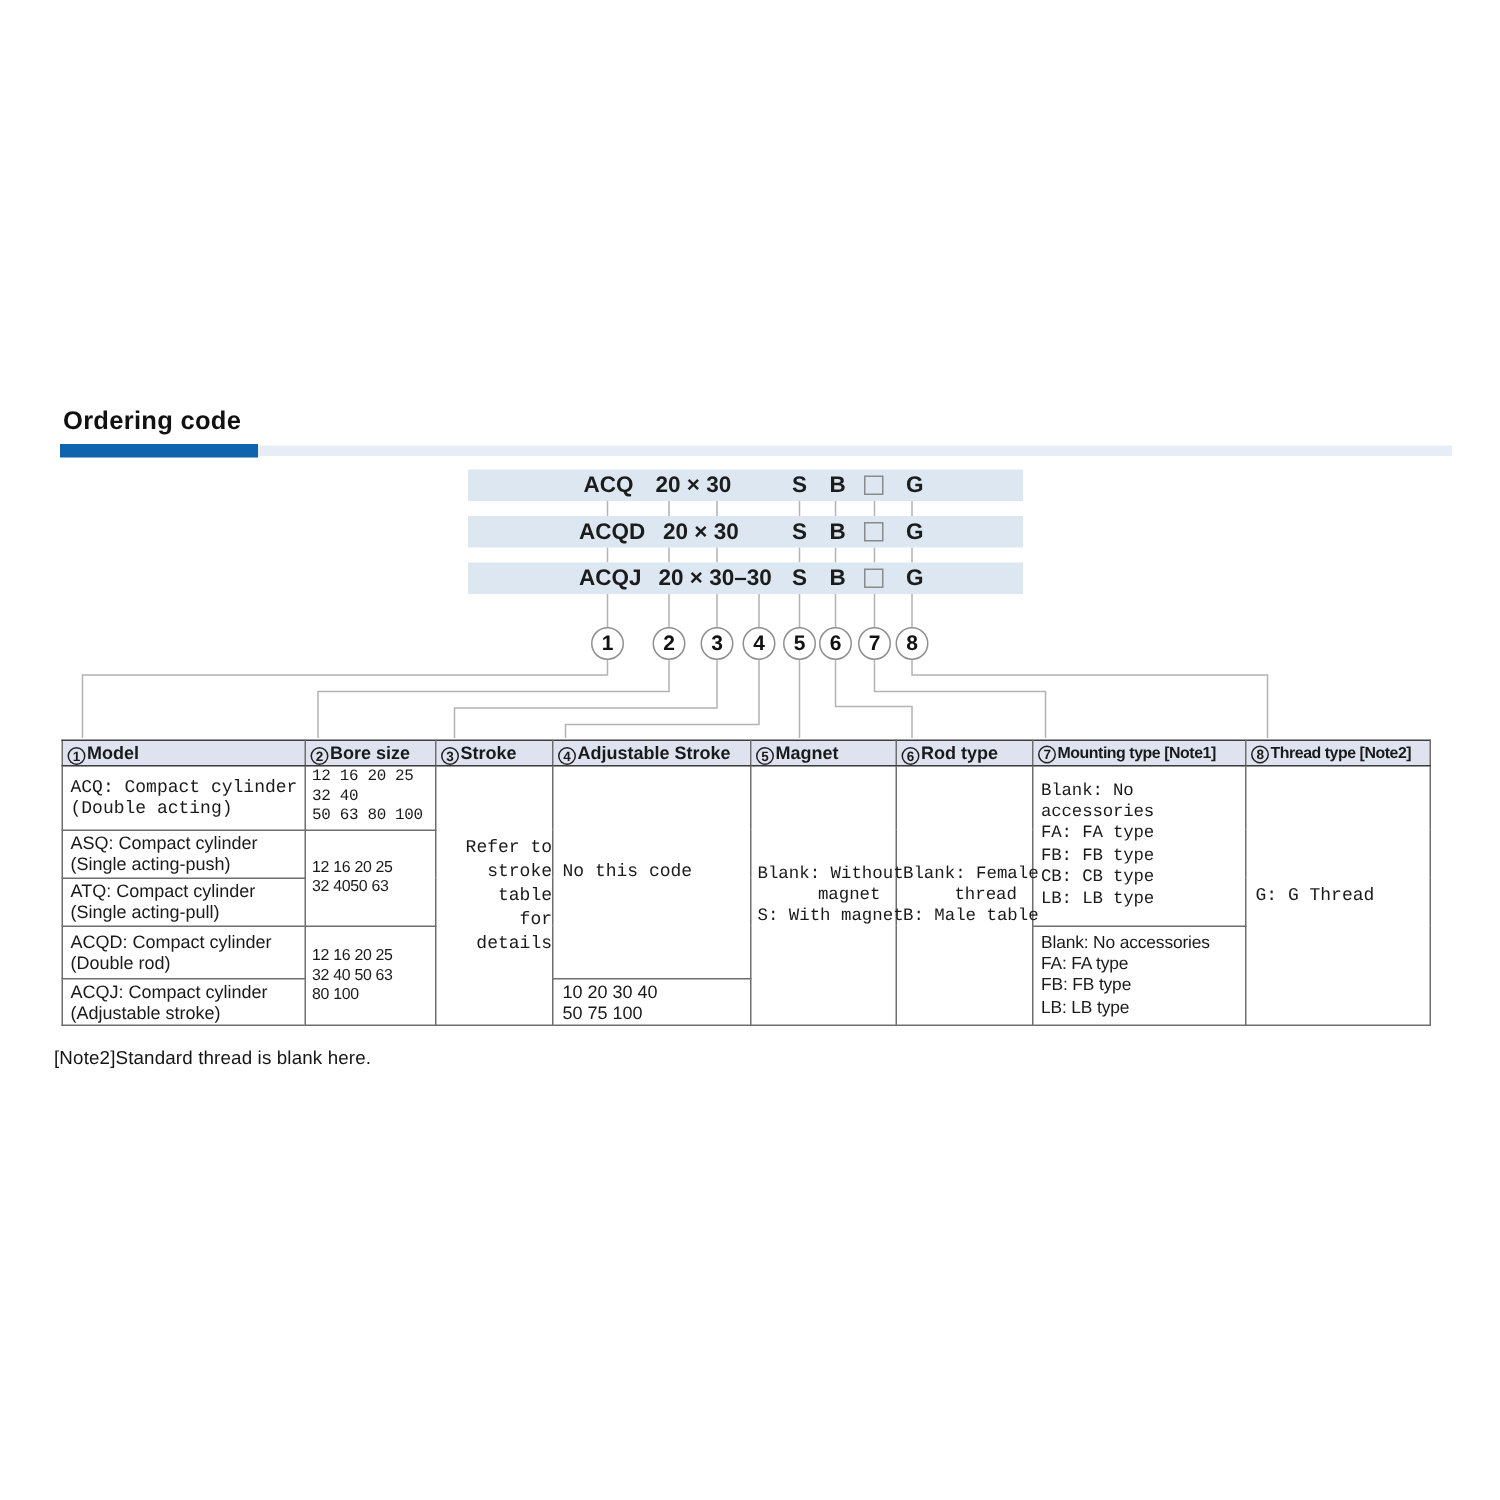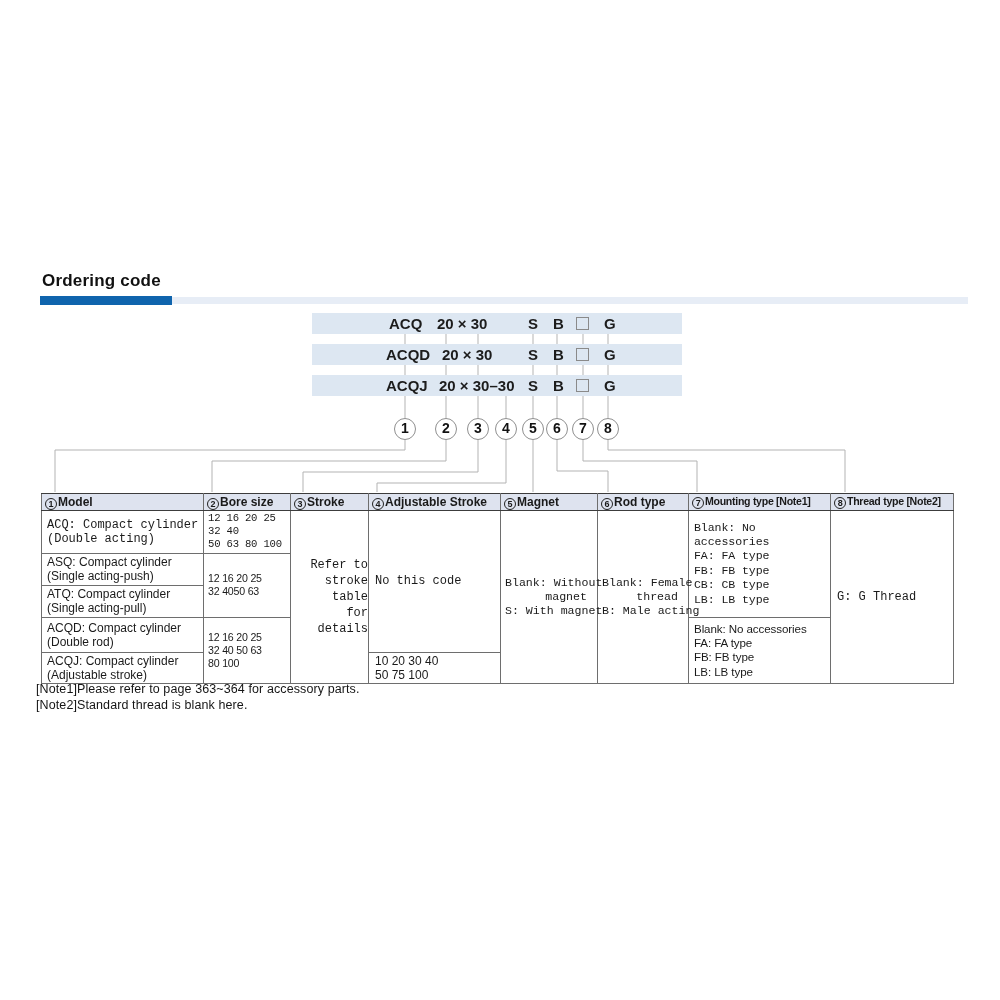--- a/index.html
+++ b/index.html
@@ -147,21 +147,21 @@
 for details</td>
         <td class="left-pad" rowspan="4">No this code</td>
         <td class="lines-cell" rowspan="5">
           <div class="l-left">Blank: Without</div>
           <div class="l-right">magnet</div>
           <div class="l-left">S: With magnet</div>
         </td>
         <td class="lines-cell" rowspan="5">
           <div class="l-left">Blank: Female</div>
           <div class="l-right">thread</div>
-          <div class="l-left">B: Male acting</div>
+          <div class="l-left">B: Male table</div>
         </td>
         <td class="pre mount-cell" rowspan="3">Blank: No accessories
 FA: FA type
 FB: FB type
 CB: CB type
 LB: LB type</td>
         <td class="left-pad" rowspan="5">G: G Thread</td>
       </tr>
       <tr class="r2">
         <td class="model-cell">
@@ -195,16 +195,15 @@
           <div class="mname">ACQJ: Compact cylinder</div>
           <div class="msub">(Adjustable stroke)</div>
         </td>
         <td class="pre left-pad">10 20 30 40
 50 75 100</td>
       </tr>
     </tbody>
       </table>
   </div>
 
-  <div class="note" style="top:682px;">[Note1]Please refer to page 363~364 for accessory parts.</div>
   <div class="note" style="top:698px;">[Note2]Standard thread is blank here.</div>
 
 </div>
 
 </body></html>

